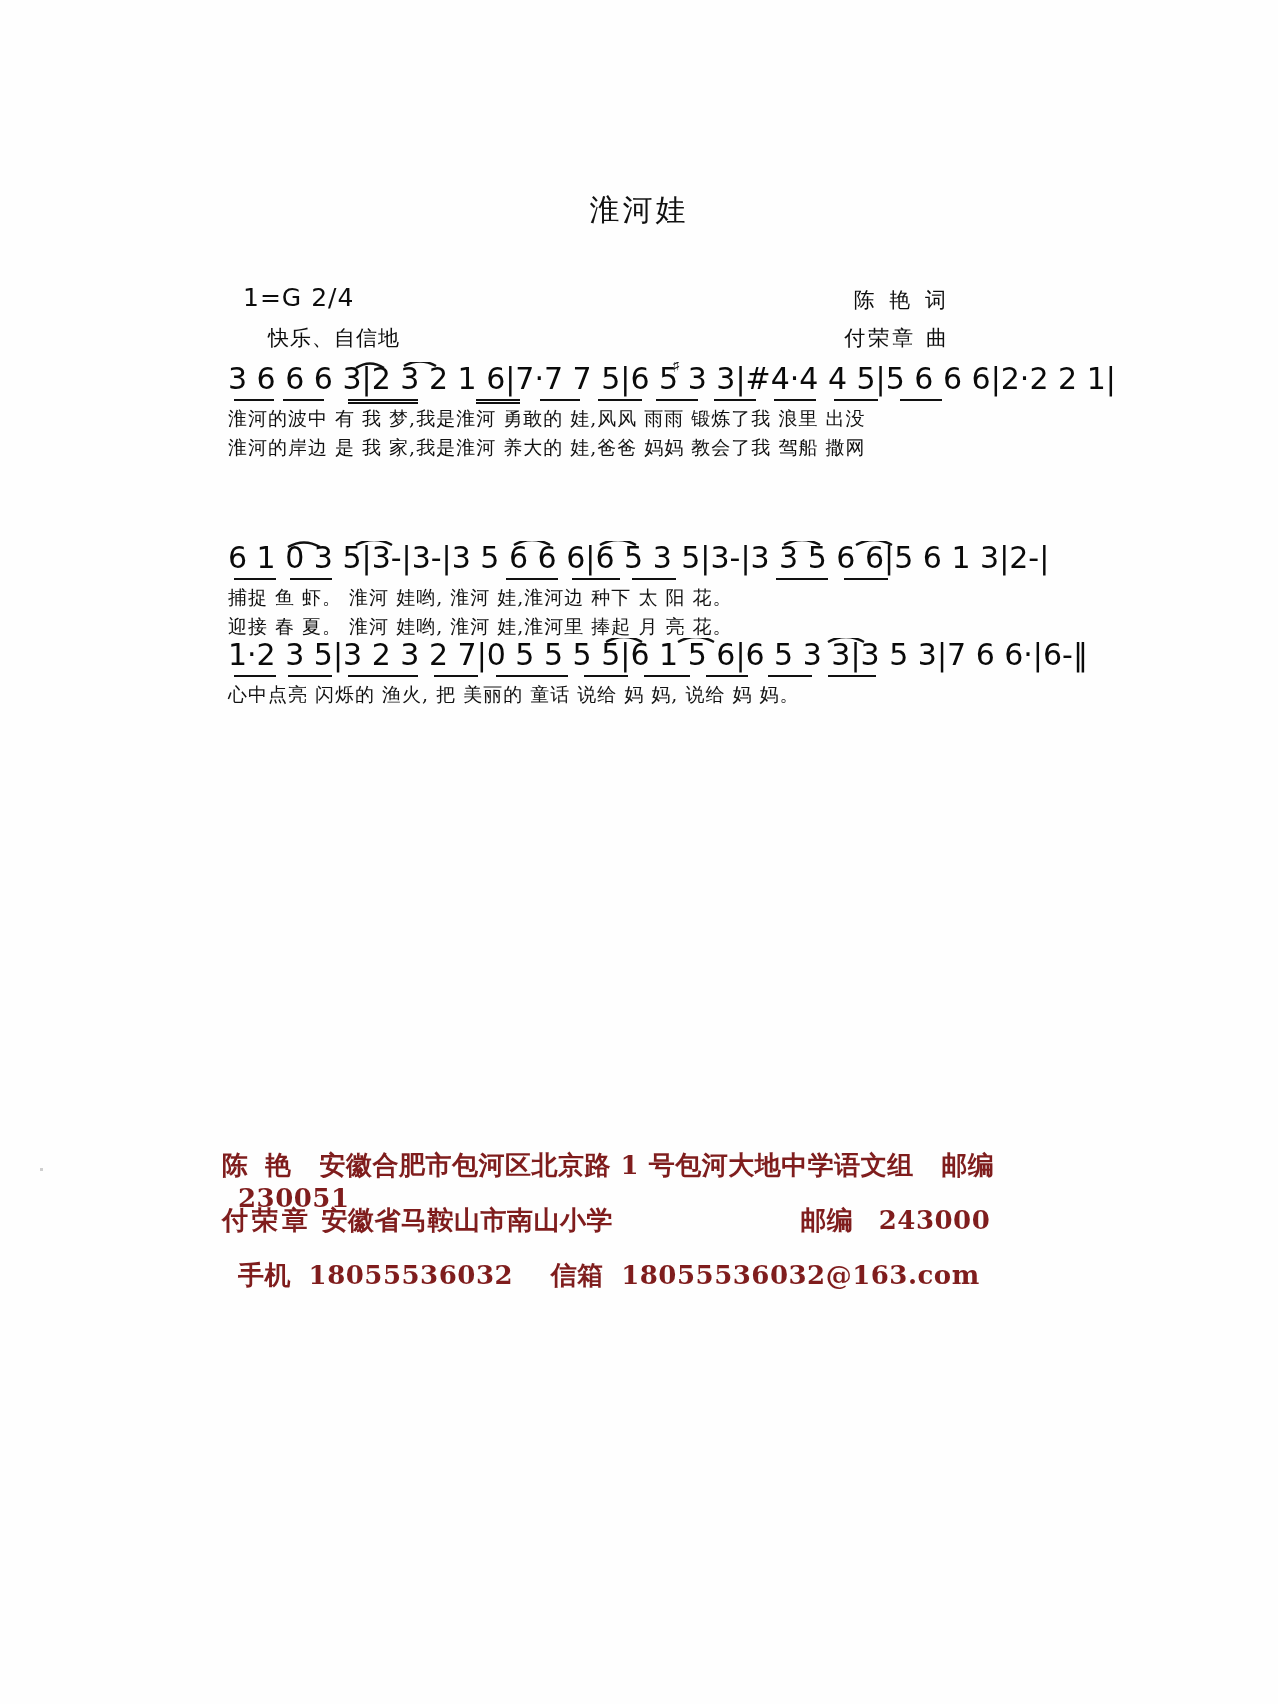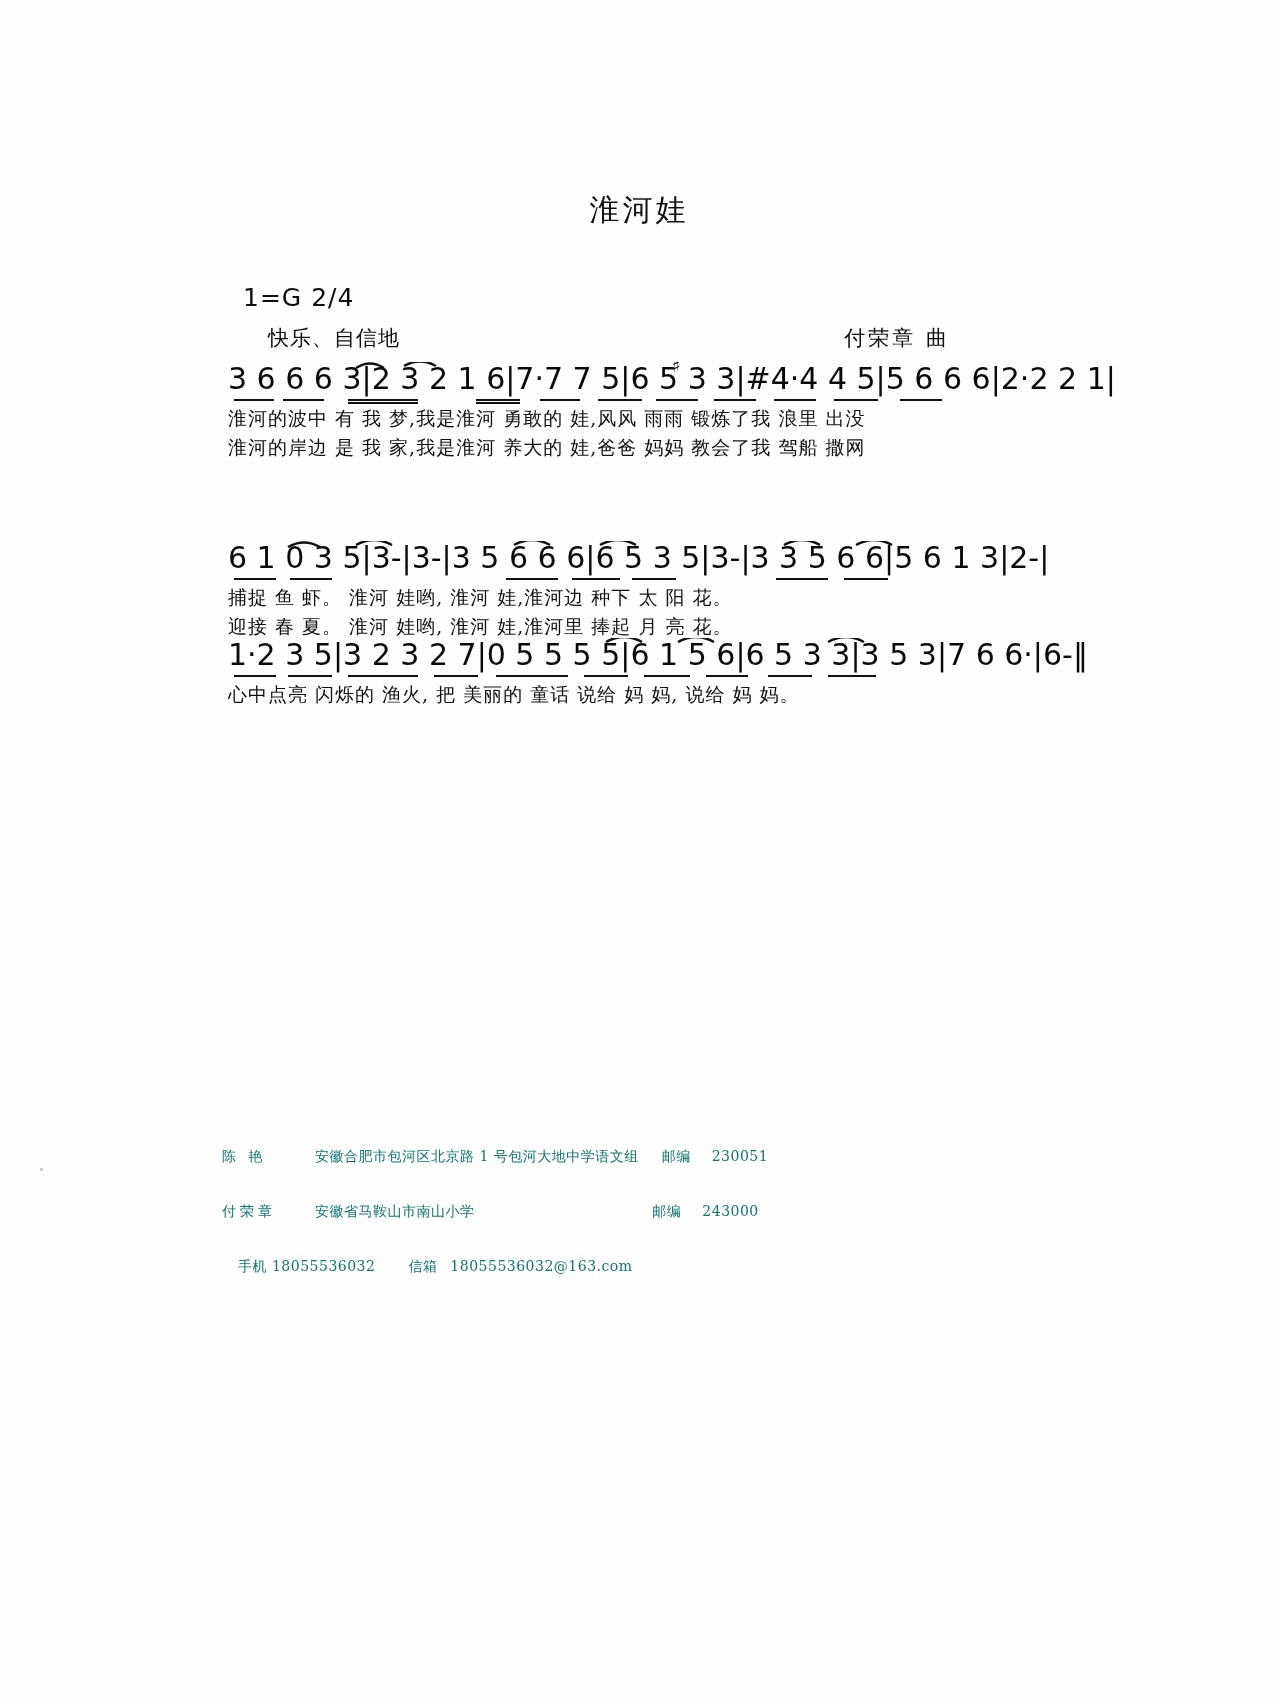--- a/index.html
+++ b/index.html
@@ -114,35 +114,36 @@
     width: 760px; height: 42px;
     pointer-events: none;
   }
 
   
   .contact {
     position: absolute;
     left: 222px;
     width: 780px;
     font-family: "DejaVu Serif", "Liberation Serif", serif;
-    font-size: 14px;
+    font-size: 26px;
     letter-spacing: 0.5px;
-    color: #0f766e;
+    color: #7f1d1d;
+    font-weight: bold;
   }
   .contact-1 { top: 1148px; }
   .contact-2 { top: 1203px; }
   .contact-3 { top: 1258px; left: 238px; }
 
   .contact .c-name   { display: inline-block; min-width: 88px; letter-spacing: 4px; }
   .contact .c-addr   { display: inline-block; }
   .contact .c-zip-l  { display: inline-block; margin-left: 18px; }
   .contact .c-zip-v  { display: inline-block; margin-left: 16px; }
   .contact .c-gap    { display: inline-block; width: 150px; }
   .contact .c-phone-l{ display: inline-block; }
-  .contact .c-phone-v{ display: inline-block; }
+  .contact .c-phone-v{ display: inline-block; margin-left: 8px; }
   .contact .c-mail-l { display: inline-block; margin-left: 28px; text-align: center; }
   .contact .c-mail-v { display: inline-block; margin-left: 8px; }
 
   .faint-dot {
     position: absolute;
     left: 40px;
     top: 1168px;
     width: 3px; height: 3px;
     background: #cfcfcf;
   }
@@ -151,20 +152,21 @@
 <body>
 
 <div class="page">
 
   <div class="faint-dot"></div>
 
   <div class="title">淮河娃</div>
 
   <div class="key-sig">1=G   2/4</div>
   <div class="tempo-mark">快乐、自信地</div>
+  <div class="credit-lyricist">陈 艳 词</div>
   <div class="credit-composer">付荣章 曲</div>
 
   <div class="system system-1">
     <div class="notation-row">
       <svg class="beam-layer" viewBox="0 0 760 42">
 
         <path d="M128,6 Q142,-3 156,6" stroke="#111" stroke-width="2.4" fill="none"></path>
         <path d="M176,4 Q192,-5 208,4" stroke="#111" stroke-width="2.4" fill="none"></path>
 
         <text x="444" y="10" font-size="18" font-family="DejaVu Sans, sans-serif" fill="#111">♯</text>

